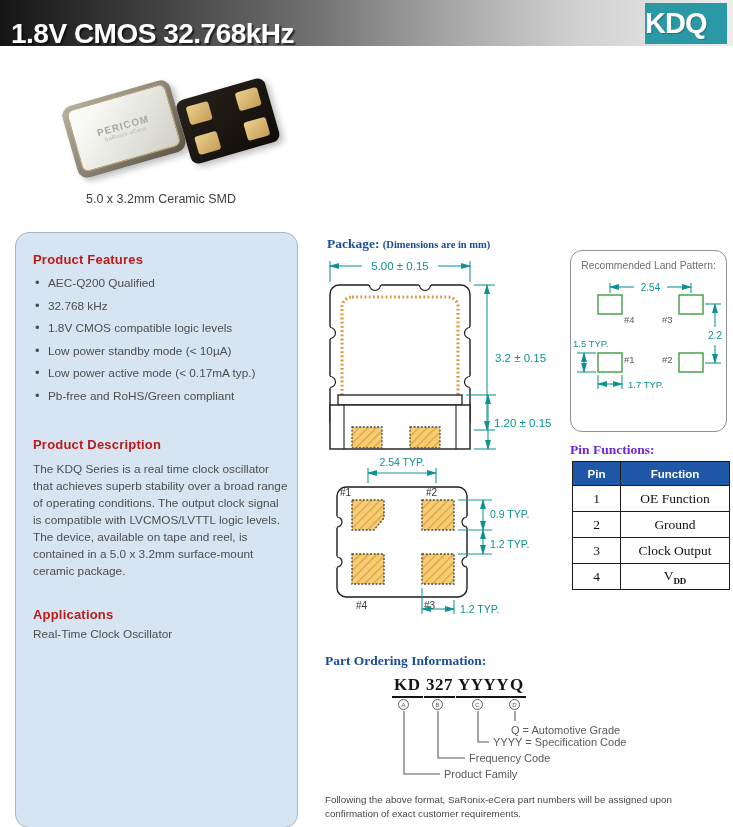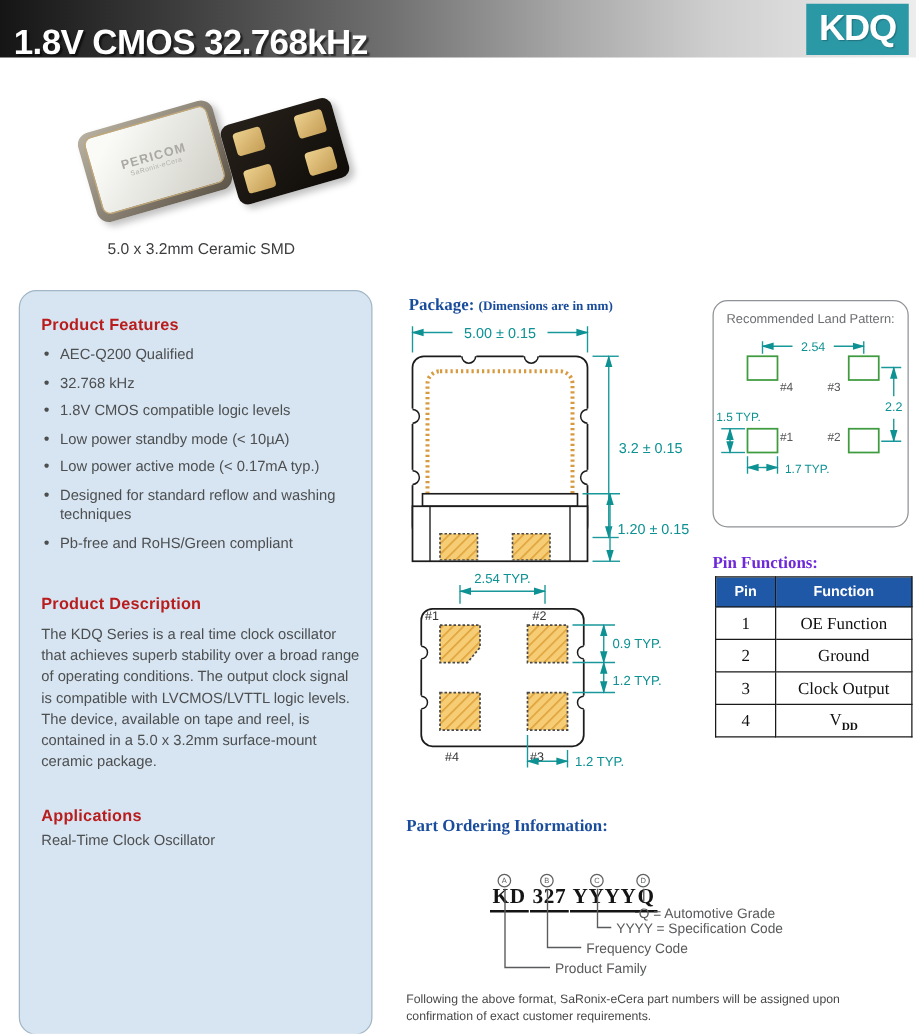--- a/index.html
+++ b/index.html
@@ -6,21 +6,21 @@
   #page{position:relative;width:733px;height:827px;background:#ffffff;overflow:hidden;
         font-family:"Liberation Sans",sans-serif;}
   svg{overflow:visible;}
 
   
   #hdr{position:absolute;left:0;top:0;width:733px;height:46px;
        background:linear-gradient(to right,#151515 0%,#3a3a3a 18%,#6f6f6f 42%,#a8a8a8 62%,#cfcfcf 78%,#ededed 100%);}
   #hdr-title{position:absolute;left:11px;top:6px;font-size:28px;font-weight:bold;color:#ffffff;
        letter-spacing:-0.5px;text-shadow:2px 2px 1px rgba(0,0,0,0.55);margin-top:12px;}
   #logo{position:absolute;right:6px;top:3px;width:82px;height:41px;background:#2b98a6;
-       color:#ffffff;font-size:29px;font-weight:bold;text-align:center;line-height:41px;
+       color:#ffffff;font-size:29px;font-weight:bold;text-align:left;line-height:41px;
        letter-spacing:-1px;text-shadow:1px 1px 1px rgba(0,0,0,0.25);}
 
   
   .chip{position:absolute;box-shadow:3px 4px 6px rgba(0,0,0,0.25);}
   #chip-top{left:68px;top:92px;width:112px;height:74px;transform:rotate(-16deg);
        background:linear-gradient(150deg,#b9b2a2,#5d5448);border-radius:10px;}
   #chip-top .face{position:absolute;left:5px;top:4px;right:5px;bottom:6px;
        background:linear-gradient(135deg,#fafaf7 15%,#e4e4de 60%,#cfcfc7 100%);
        border:1px solid #c2a878;border-radius:7px;
        display:flex;flex-direction:column;align-items:center;justify-content:center;}
@@ -45,21 +45,21 @@
   #apps-h{margin-top:27px;margin-bottom:5px;}
   #apps-item{font-size:11.8px;}
 
   
   #pkg-head{position:absolute;left:327px;top:236px;font-family:"Liberation Serif",serif;
        font-weight:bold;color:#1a4c9c;font-size:13.5px;}
   #pkg-head .note{font-size:10.5px;}
   #pkg-svg{position:absolute;left:322px;top:252px;}
 
   
-  #land-box{position:absolute;left:570px;top:240px;width:157px;height:182px;box-sizing:border-box;
+  #land-box{position:absolute;left:570px;top:250px;width:157px;height:182px;box-sizing:border-box;
        border:1.5px solid #8f9296;border-radius:12px;background:#ffffff;}
   #land-title{margin-top:9px;text-align:center;font-size:10.3px;color:#6d6e71;}
   #land-svg{position:absolute;left:0px;top:32px;}
 
   
   #pin-head{position:absolute;left:570px;top:442px;font-family:"Liberation Serif",serif;
        font-weight:bold;color:#6d28d9;font-size:13.5px;}
   #pin-table{position:absolute;left:572px;top:461px;border-collapse:collapse;
        font-family:"Liberation Serif",serif;}
   #pin-table th{background:#2058a8;color:#ffffff;font-family:"Liberation Sans",sans-serif;
@@ -68,21 +68,21 @@
        font-size:13.5px;color:#101010;height:23px;}
   #pin-table .c-pin{width:45px;margin-left:13px;}
   #pin-table .c-fn{width:106px;}
   #pin-table sub{font-size:9px;font-weight:bold;}
 
   
   #ord-head{position:absolute;left:325px;top:653px;font-family:"Liberation Serif",serif;
        font-weight:bold;color:#1a4c9c;font-size:13.5px;}
   .code-part{position:absolute;top:675px;font-family:"Liberation Serif",serif;font-weight:bold;
        font-size:17px;color:#141414;letter-spacing:0.5px;border-bottom:2.4px solid #141414;
-       padding:0 2px 1px 2px;margin-top:32px;}
+       padding:0 2px 1px 2px;}
   .code-circle{position:absolute;top:699px;width:11px;height:11px;border:1px solid #5f6063;
        border-radius:50%;box-sizing:border-box;font-size:6px;color:#5f6063;
        display:flex;align-items:center;justify-content:center;}
   #ord-svg{position:absolute;left:325px;top:710px;}
   #footnote{position:absolute;left:325px;top:793px;width:400px;font-size:9.8px;
        color:#474749;line-height:13.5px;}
 </style>
 </head>
 <body>
 
@@ -108,21 +108,20 @@
   <div id="caption">5.0 x 3.2mm Ceramic SMD</div>
 
   <div id="panel">
     <div class="panel-h">Product Features</div>
     <ul id="feat-list">
       <li>AEC-Q200 Qualified</li>
       <li>32.768 kHz</li>
       <li>1.8V CMOS compatible logic levels</li>
       <li>Low power standby mode (&lt; 10µA)</li>
       <li>Low power active mode (&lt; 0.17mA typ.)</li>
-      <li>Designed for standard reflow and washing techniques</li>
       <li>Pb-free and RoHS/Green compliant</li>
     </ul>
     <div class="panel-h" id="desc-h">Product Description</div>
     <p id="desc-body">The KDQ Series is a real time clock oscillator that achieves superb stability over a broad range of operating conditions. The output clock signal is compatible with LVCMOS/LVTTL logic levels.  The device, available on tape and reel, is contained in a 5.0 x 3.2mm surface-mount ceramic package.</p>
     <div class="panel-h" id="apps-h">Applications</div>
     <div id="apps-item">Real-Time Clock Oscillator</div>
   </div>
 
   <div id="pkg-head">
     <span>Package:</span>

